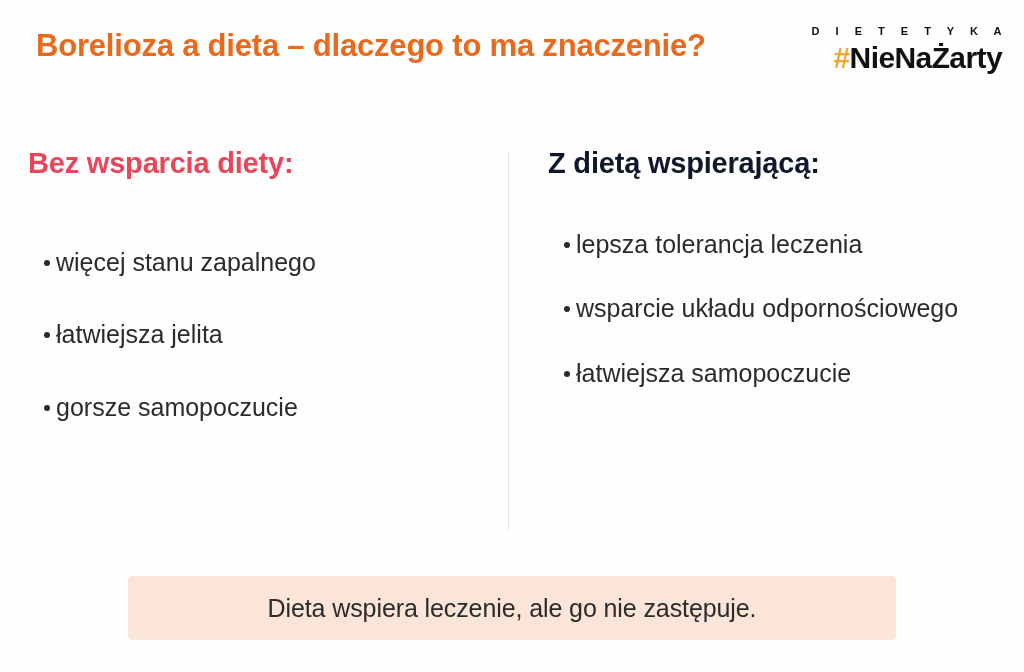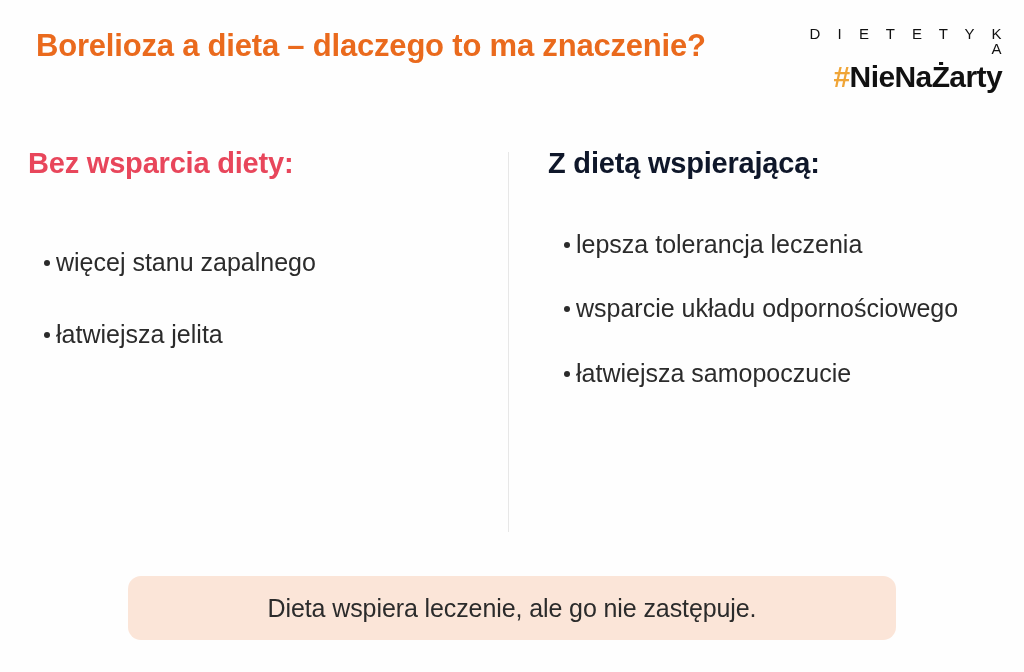--- a/index.html
+++ b/index.html
@@ -45,22 +45,22 @@
 
   
   .logo {
     position: absolute;
     right: 22px;
     top: 26px;
     text-align: right;
     width: 200px;
   }
   .logo-top {
-    font-size: 15px;
-    font-weight: normal;
+    font-size: 11px;
+    font-weight: bold;
     letter-spacing: 6.5px;
     color: #111111;
     line-height: 1;
     margin-right: -6px;
     display: block;
   }
   .logo-main {
     display: block;
     margin-top: 6px;
     font-size: 30px;
@@ -140,21 +140,21 @@
   }
 
   
   .banner {
     position: absolute;
     left: 128px;
     top: 576px;
     width: 768px;
     height: 64px;
     background: #fbe5d8;
-    border-radius: 13px;
+    border-radius: 5px;
     display: flex;
     align-items: center;
     justify-content: center;
     box-sizing: border-box;
   }
   .banner-text {
     font-size: 25px;
     color: #2b2b2b;
     line-height: 1;
     letter-spacing: -0.1px;
@@ -176,20 +176,21 @@
 
   <div class="columns">
 
     <div class="divider"></div>
 
     <div class="col col-left">
       <h2 class="col-heading neg">Bez wsparcia diety:</h2>
       <ul class="bullets">
         <li>więcej stanu zapalnego</li>
         <li>łatwiejsza jelita</li>
+        <li>gorsze samopoczucie</li>
       </ul>
     </div>
 
     <div class="col col-right">
       <h2 class="col-heading pos">Z dietą wspierającą:</h2>
       <ul class="bullets">
         <li>lepsza tolerancja leczenia</li>
         <li>wsparcie układu odpornościowego</li>
         <li>łatwiejsza samopoczucie</li>
       </ul>

